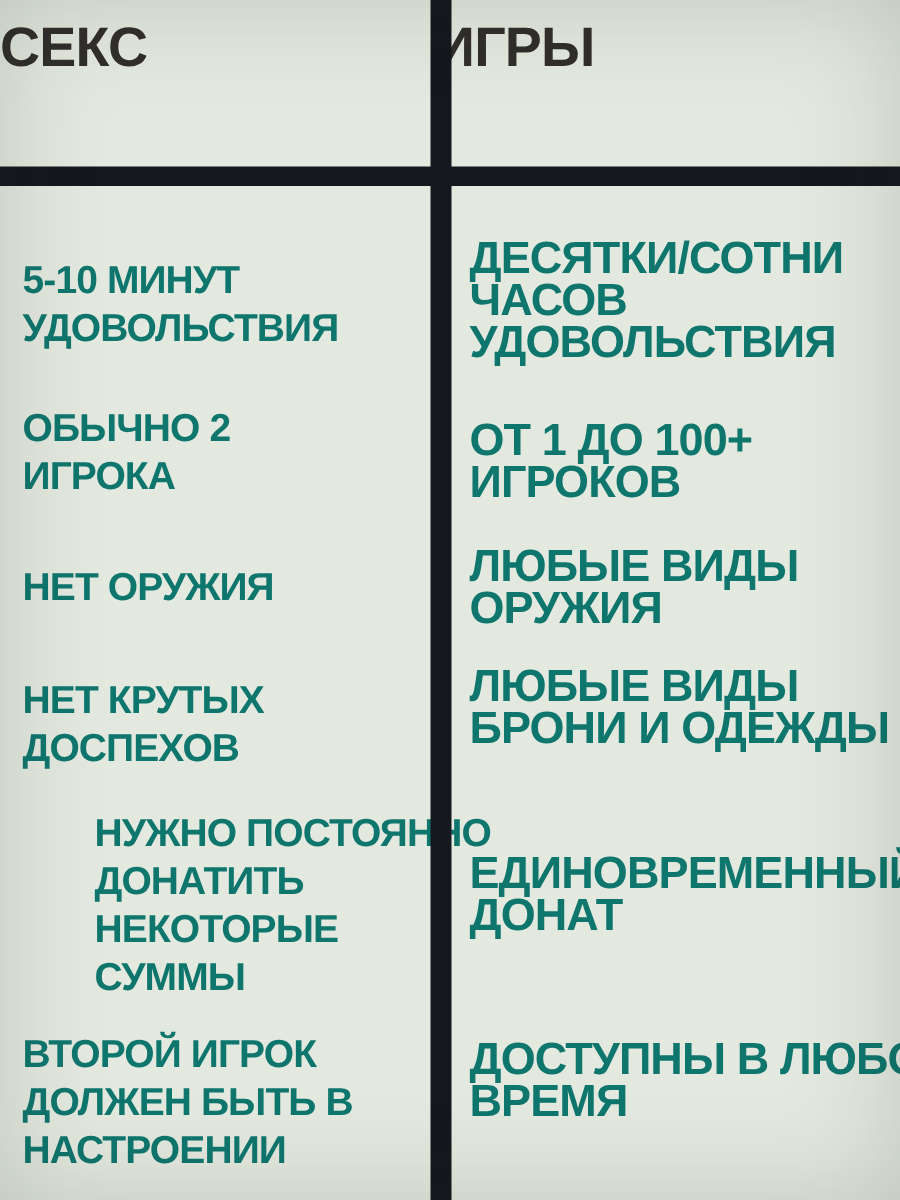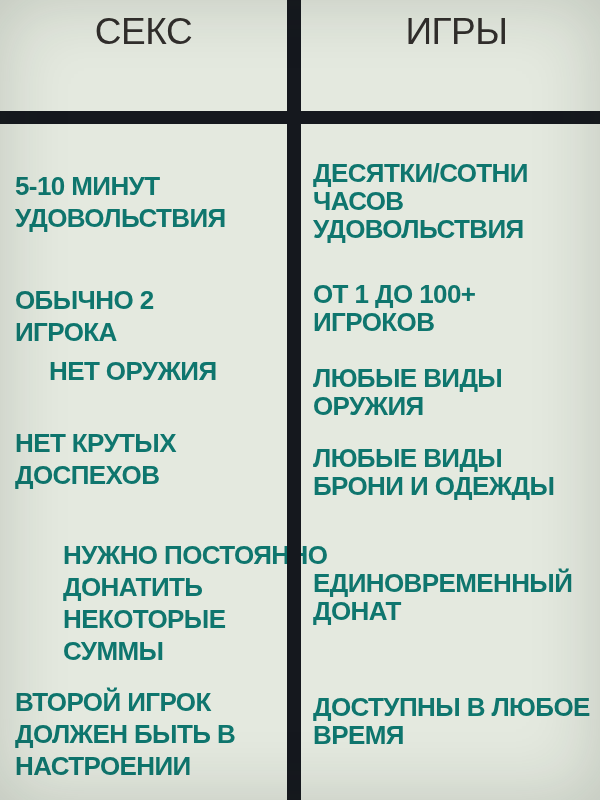--- a/index.html
+++ b/index.html
@@ -36,46 +36,46 @@
     left: 0;
     top: 111px;
     width: 600px;
     height: 13px;
     background: #15181e;
     z-index: 2;
   }
   .col-header {
     position: absolute;
     top: 10px;
-    text-align: center;
+    text-align: left;
     font-size: 37px;
-    font-weight: normal;
+    font-weight: bold;
     letter-spacing: -0.5px;
     color: #312e2c;
     line-height: 1.2;
     white-space: pre;
   }
   .col-header.left  { left: 0;   width: 287px; }
   .col-header.right { left: 290px; width: 333px; }
 
   .cell {
     position: absolute;
     font-weight: bold;
     color: #0f766e;
     letter-spacing: -0.6px;
     white-space: pre;
     z-index: 1;
   }
   .cell.sex   { left: 15px;  font-size: 26px; line-height: 32px; }
-  .cell.games { left: 313px; font-size: 26px; line-height: 28px; }
+  .cell.games { left: 313px; font-size: 30px; line-height: 28px; }
 
   .lc1 { top: 170px; }
-  .lc2 { top: 284px; }
-  .lc3 { top: 355px; margin-left: 34px; }
-  .lc4 { top: 427px; line-height: 31px; }
+  .lc2 { top: 269px; }
+  .lc3 { top: 375px; }
+  .lc4 { top: 450px; line-height: 31px; }
   .lc5 { top: 539px; font-size: 24px; line-height: 28px; margin-left: 48px; }
   .lc6 { top: 686px; line-height: 38px; }
 
   .rc1 { top: 159px; }
   .rc2 { top: 280px; }
   .rc3 { top: 364px; }
   .rc4 { top: 444px; line-height: 30px; }
   .rc5 { top: 569px; line-height: 31px; }
   .rc6 { top: 693px; line-height: 31px; }
 </style>

